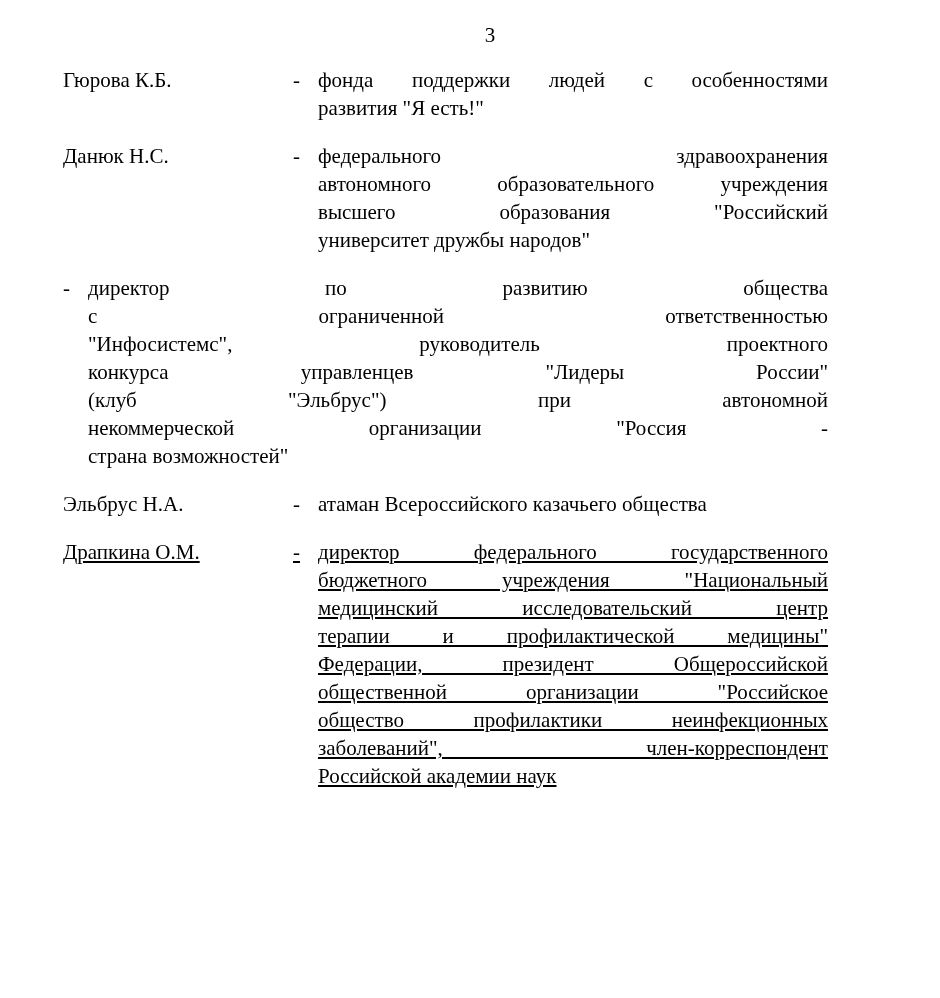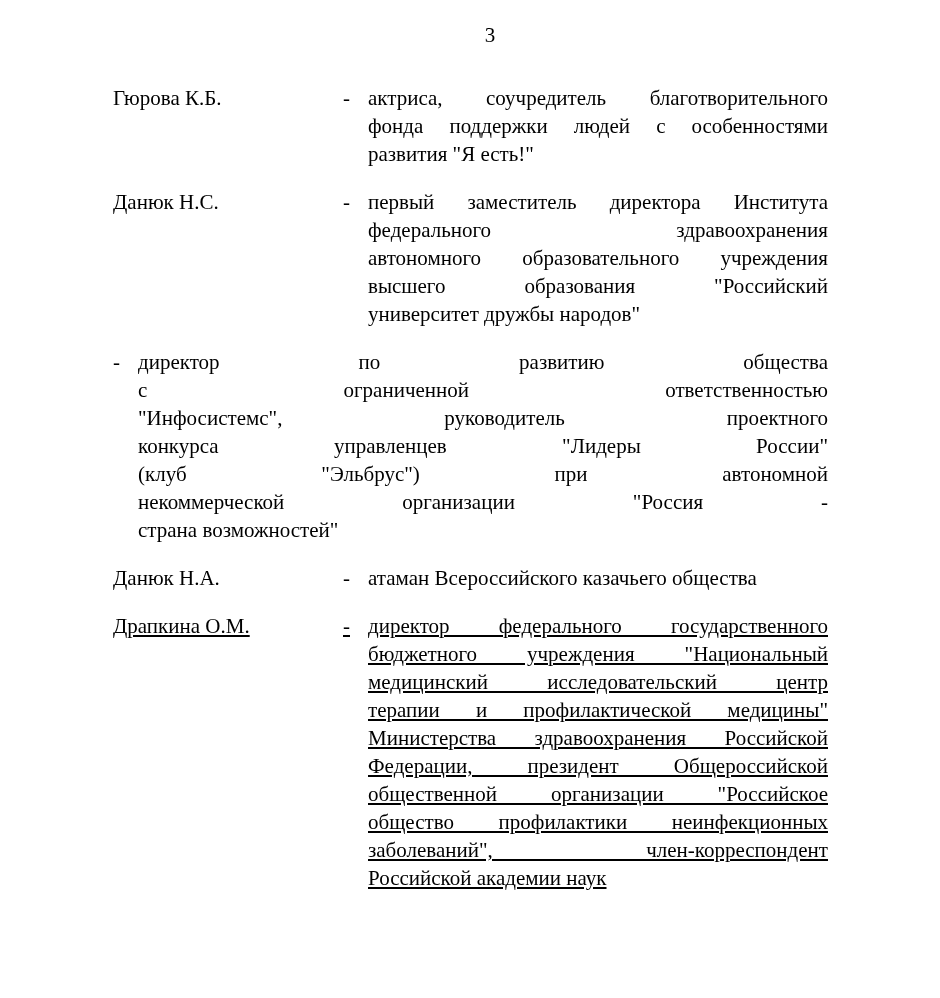--- a/index.html
+++ b/index.html
@@ -21,22 +21,22 @@
     height: 998px;
     box-sizing: border-box;
     padding-top: 21px;
   }
   .page-number {
     text-align: center;
     position: relative;
     left: 20px;
   }
   .entries {
-    margin-top: 35px;
-    padding-left: 113px;
+    margin-top: 17px;
+    padding-left: 63px;
     padding-right: 112px;
   }
   .entry {
     display: flex;
     align-items: flex-start;
     margin-bottom: 20px;
   }
   .entry:last-child {
     margin-bottom: 0;
     text-decoration: underline;
@@ -67,31 +67,29 @@
 <div class="page">
 
   <div class="page-number">3</div>
 
   <div class="entries">
 
     <div class="entry">
       <div class="entry-name">Гюрова К.Б.</div>
       <div class="entry-dash">-</div>
       <div class="entry-desc">
-          <div class="line">актриса, соучредитель благотворительного</div>
           <div class="line">фонда поддержки людей с особенностями</div>
           <div class="line last">развития "Я есть!"</div>
         </div>
     </div>
 
     <div class="entry">
       <div class="entry-name">Данюк Н.С.</div>
       <div class="entry-dash">-</div>
       <div class="entry-desc">
-          <div class="line">первый заместитель директора Института</div>
           <div class="line">федерального здравоохранения</div>
           <div class="line">автономного образовательного учреждения</div>
           <div class="line">высшего образования "Российский</div>
           <div class="line last">университет дружбы народов"</div>
         </div>
     </div>
 
     <div class="entry">
       <div class="entry-dash">-</div>
       <div class="entry-desc">
@@ -99,36 +97,35 @@
           <div class="line">с ограниченной ответственностью</div>
           <div class="line">"Инфосистемс", руководитель проектного</div>
           <div class="line">конкурса управленцев "Лидеры России"</div>
           <div class="line">(клуб "Эльбрус") при автономной</div>
           <div class="line">некоммерческой организации "Россия -</div>
           <div class="line last">страна возможностей"</div>
         </div>
     </div>
 
     <div class="entry">
-      <div class="entry-name">Данюк Н.А.</div>
+      <div class="entry-name">Эльбрус Н.А.</div>
       <div class="entry-dash">-</div>
       <div class="entry-desc">
           <div class="line last">атаман Всероссийского казачьего общества</div>
         </div>
     </div>
 
     <div class="entry">
       <div class="entry-name">Драпкина О.М.</div>
       <div class="entry-dash">-</div>
       <div class="entry-desc">
           <div class="line">директор федерального государственного</div>
           <div class="line">бюджетного учреждения "Национальный</div>
           <div class="line">медицинский исследовательский центр</div>
           <div class="line">терапии и профилактической медицины"</div>
-          <div class="line">Министерства здравоохранения Российской</div>
           <div class="line">Федерации, президент Общероссийской</div>
           <div class="line">общественной организации "Российское</div>
           <div class="line">общество профилактики неинфекционных</div>
           <div class="line">заболеваний", член-корреспондент</div>
           <div class="line last">Российской академии наук</div>
         </div>
     </div>
 
   </div>
 </div>

